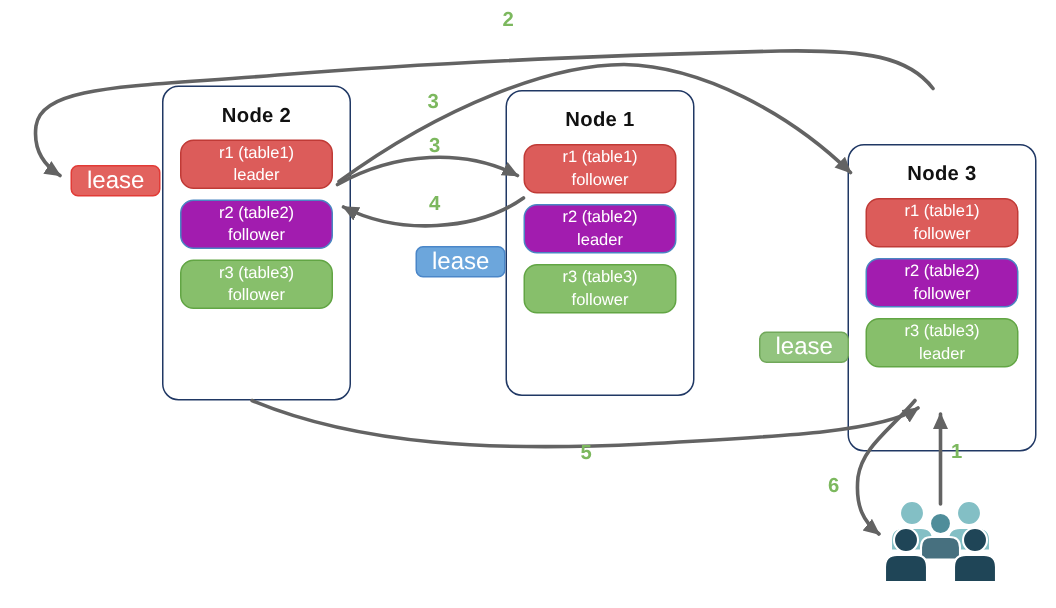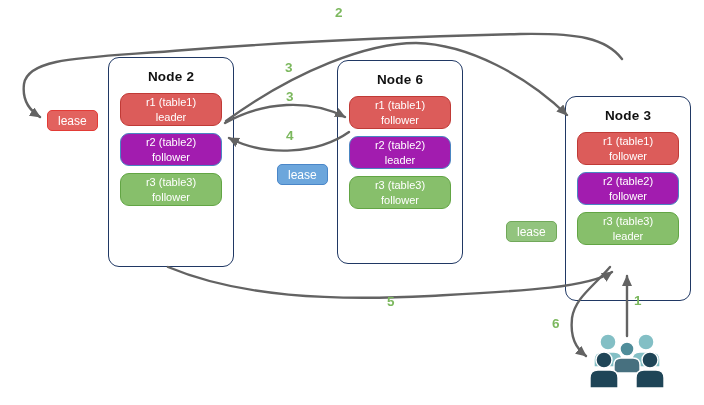--- a/index.html
+++ b/index.html
@@ -25,21 +25,21 @@
     width:102px; height:33px; margin:7px auto 0; box-sizing:border-box;
     border-radius:9px; color:#ffffff; font-size:11px; line-height:1.3;
     display:flex; flex-direction:column; align-items:center; justify-content:center;
   }
   .replica.first { margin-top:9px; }
   .replica.red   { background:#dc5c5a; border:1.5px solid #c03a36; }
   .replica.blue  { background:#a21caf; border:1.5px solid #4a86c2; }
   .replica.green { background:#87bf6b; border:1.5px solid #62a544;text-align:center; }
   .lease {
     position:absolute; height:21px; line-height:20px; padding:0 10px;
-    box-sizing:border-box; border-radius:5px; color:#ffffff; font-size:12px;
+    box-sizing:border-box; border-radius:5px; color:#ffffff; font-size:16px;
     z-index:3; text-align:center;
   }
   .lease.red   { left:47px;  top:110px; background:#e2625e; border:1.5px solid #e23b36; }
   .lease.blue  { left:277px; top:164px; background:#6ca6dc; border:1.5px solid #4a86c8; }
   .lease.green { left:506px; top:221px; background:#92c47e; border:1.5px solid #71a85a; }
   .step {
     position:absolute; color:#7cb85e; font-size:13.5px; font-weight:bold;
     z-index:6;
   }
   .users {
@@ -78,21 +78,21 @@
       <span>r2 (table2)</span>
       <span>follower</span>
     </div>
     <div class="replica green">
       <span>r3 (table3)</span>
       <span>follower</span>
     </div>
   </div>
 
   <div class="node" style="left:337px; top:60px; height:204px;">
-    <div class="node-title">Node 6</div>
+    <div class="node-title">Node 1</div>
     <div class="replica red first">
       <span>r1 (table1)</span>
       <span>follower</span>
     </div>
     <div class="replica blue">
       <span>r2 (table2)</span>
       <span>leader</span>
     </div>
     <div class="replica green">
       <span>r3 (table3)</span>

